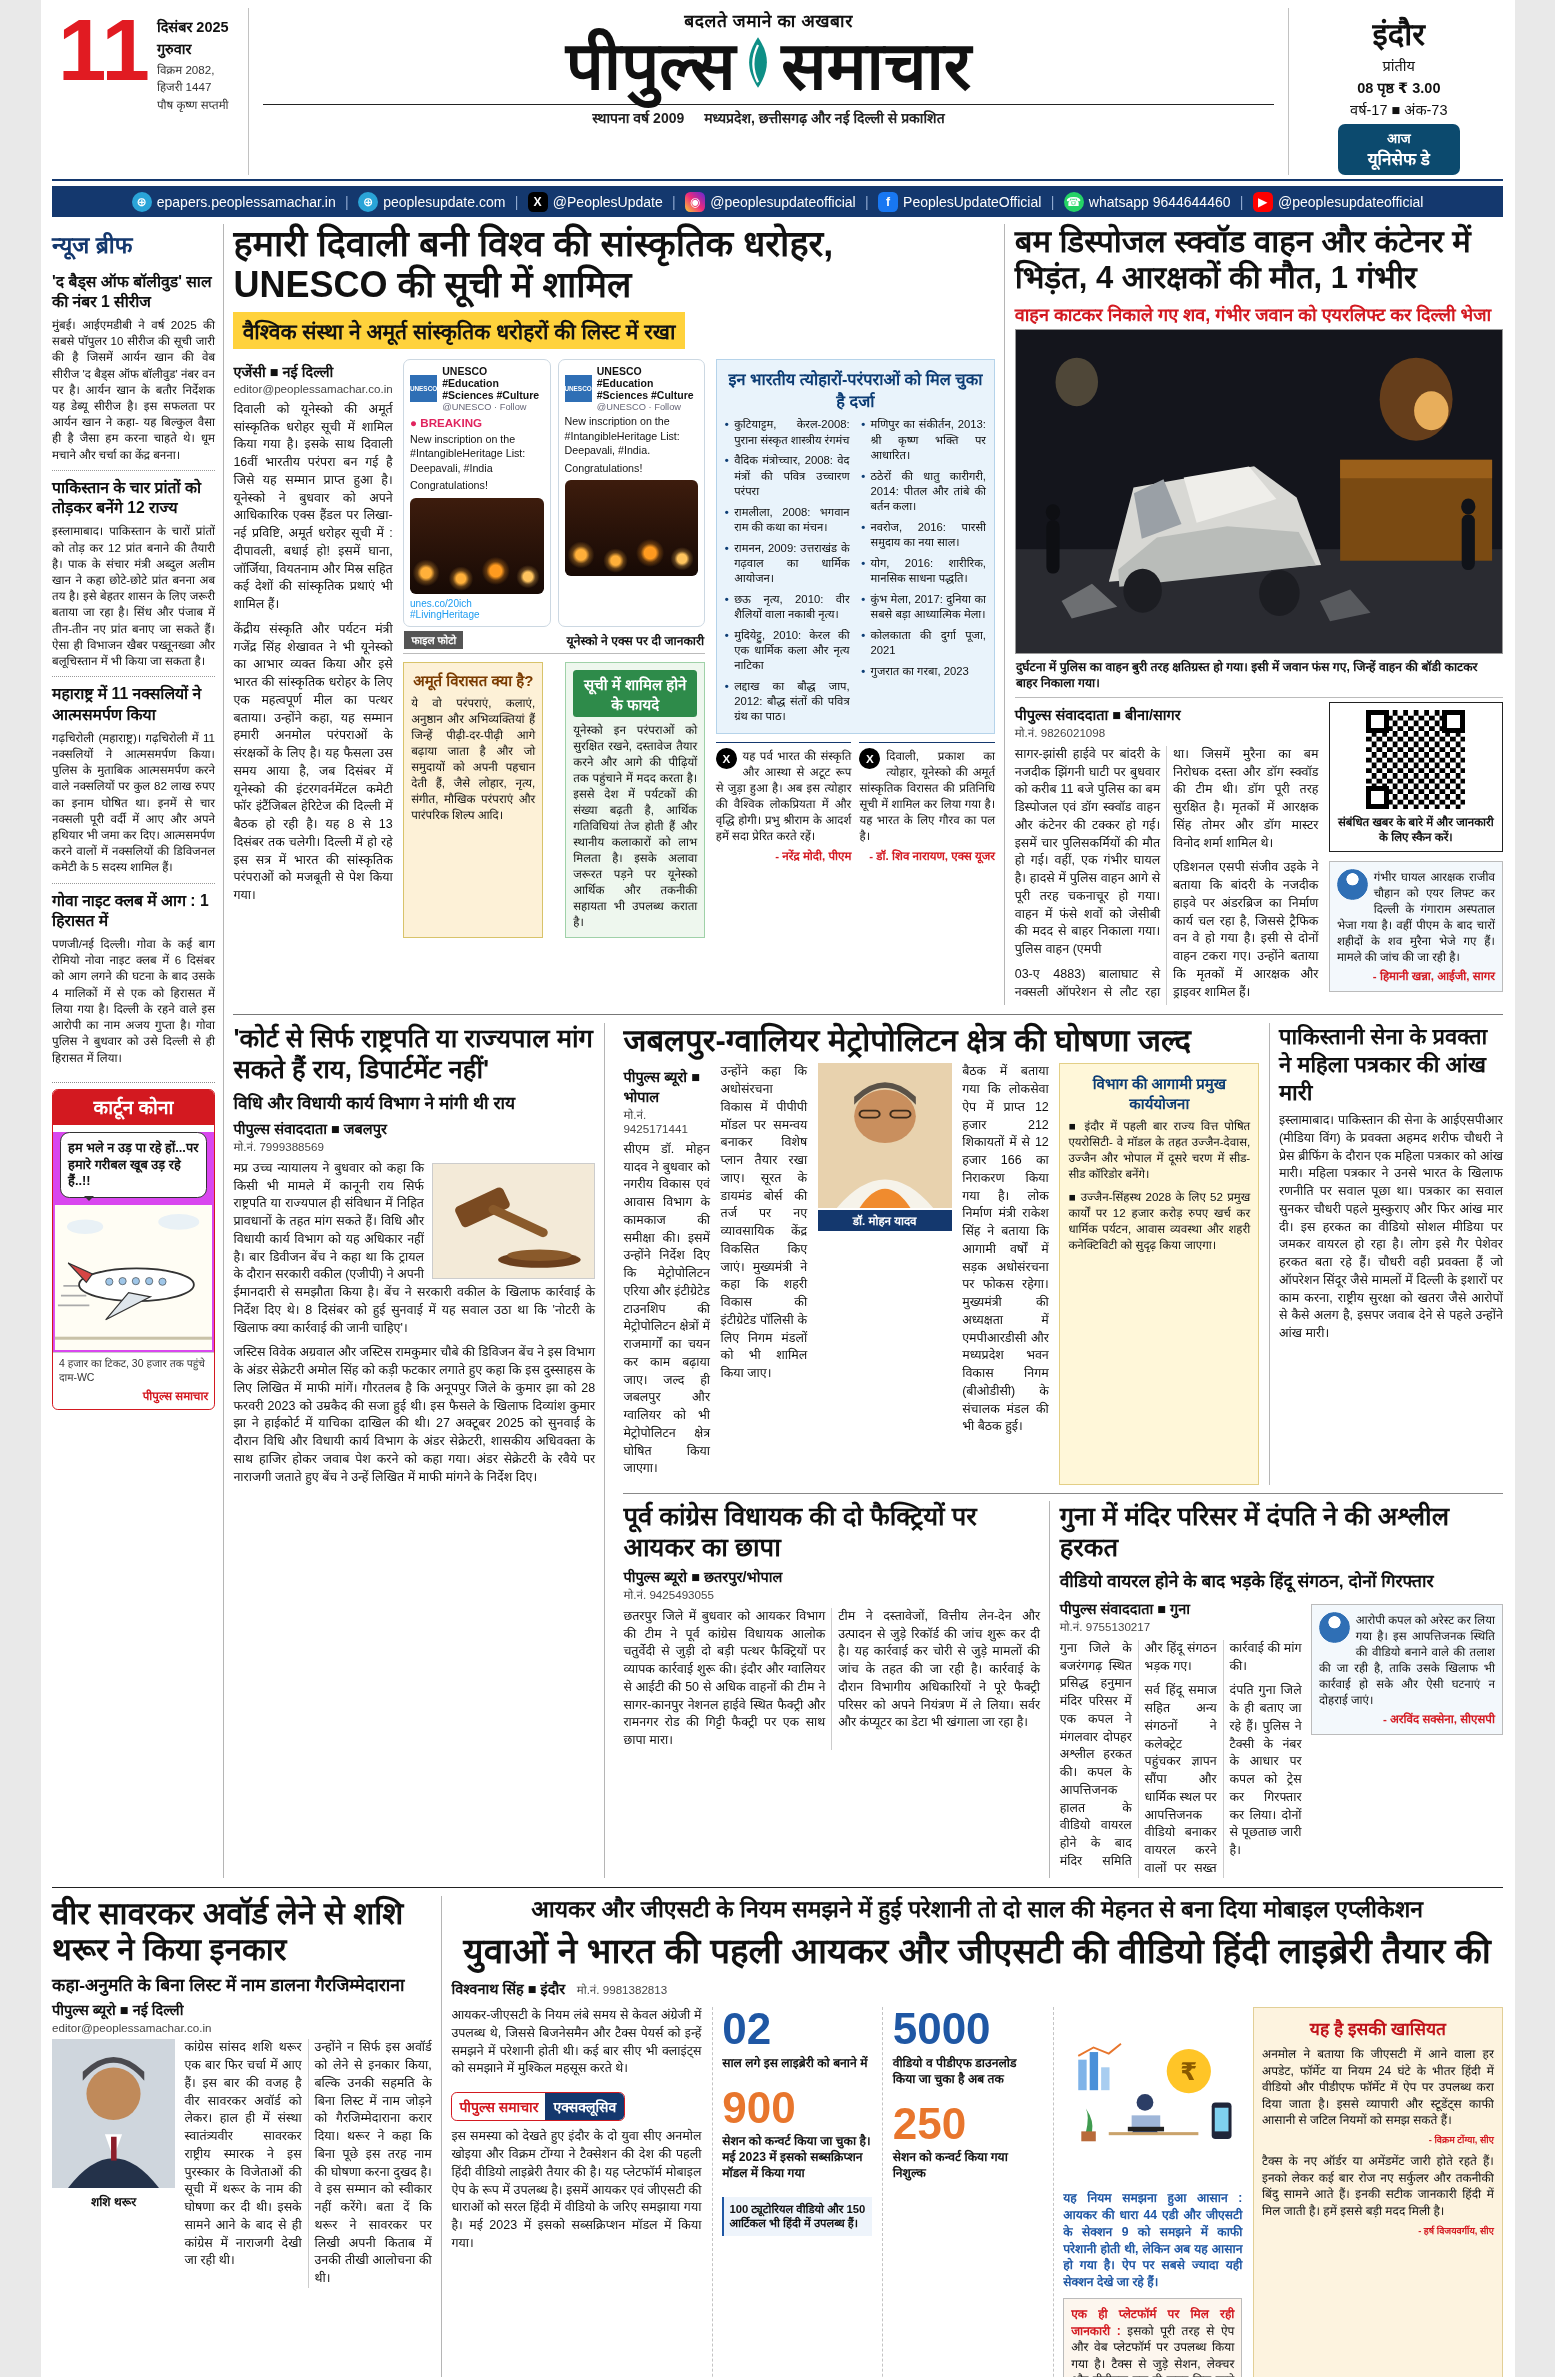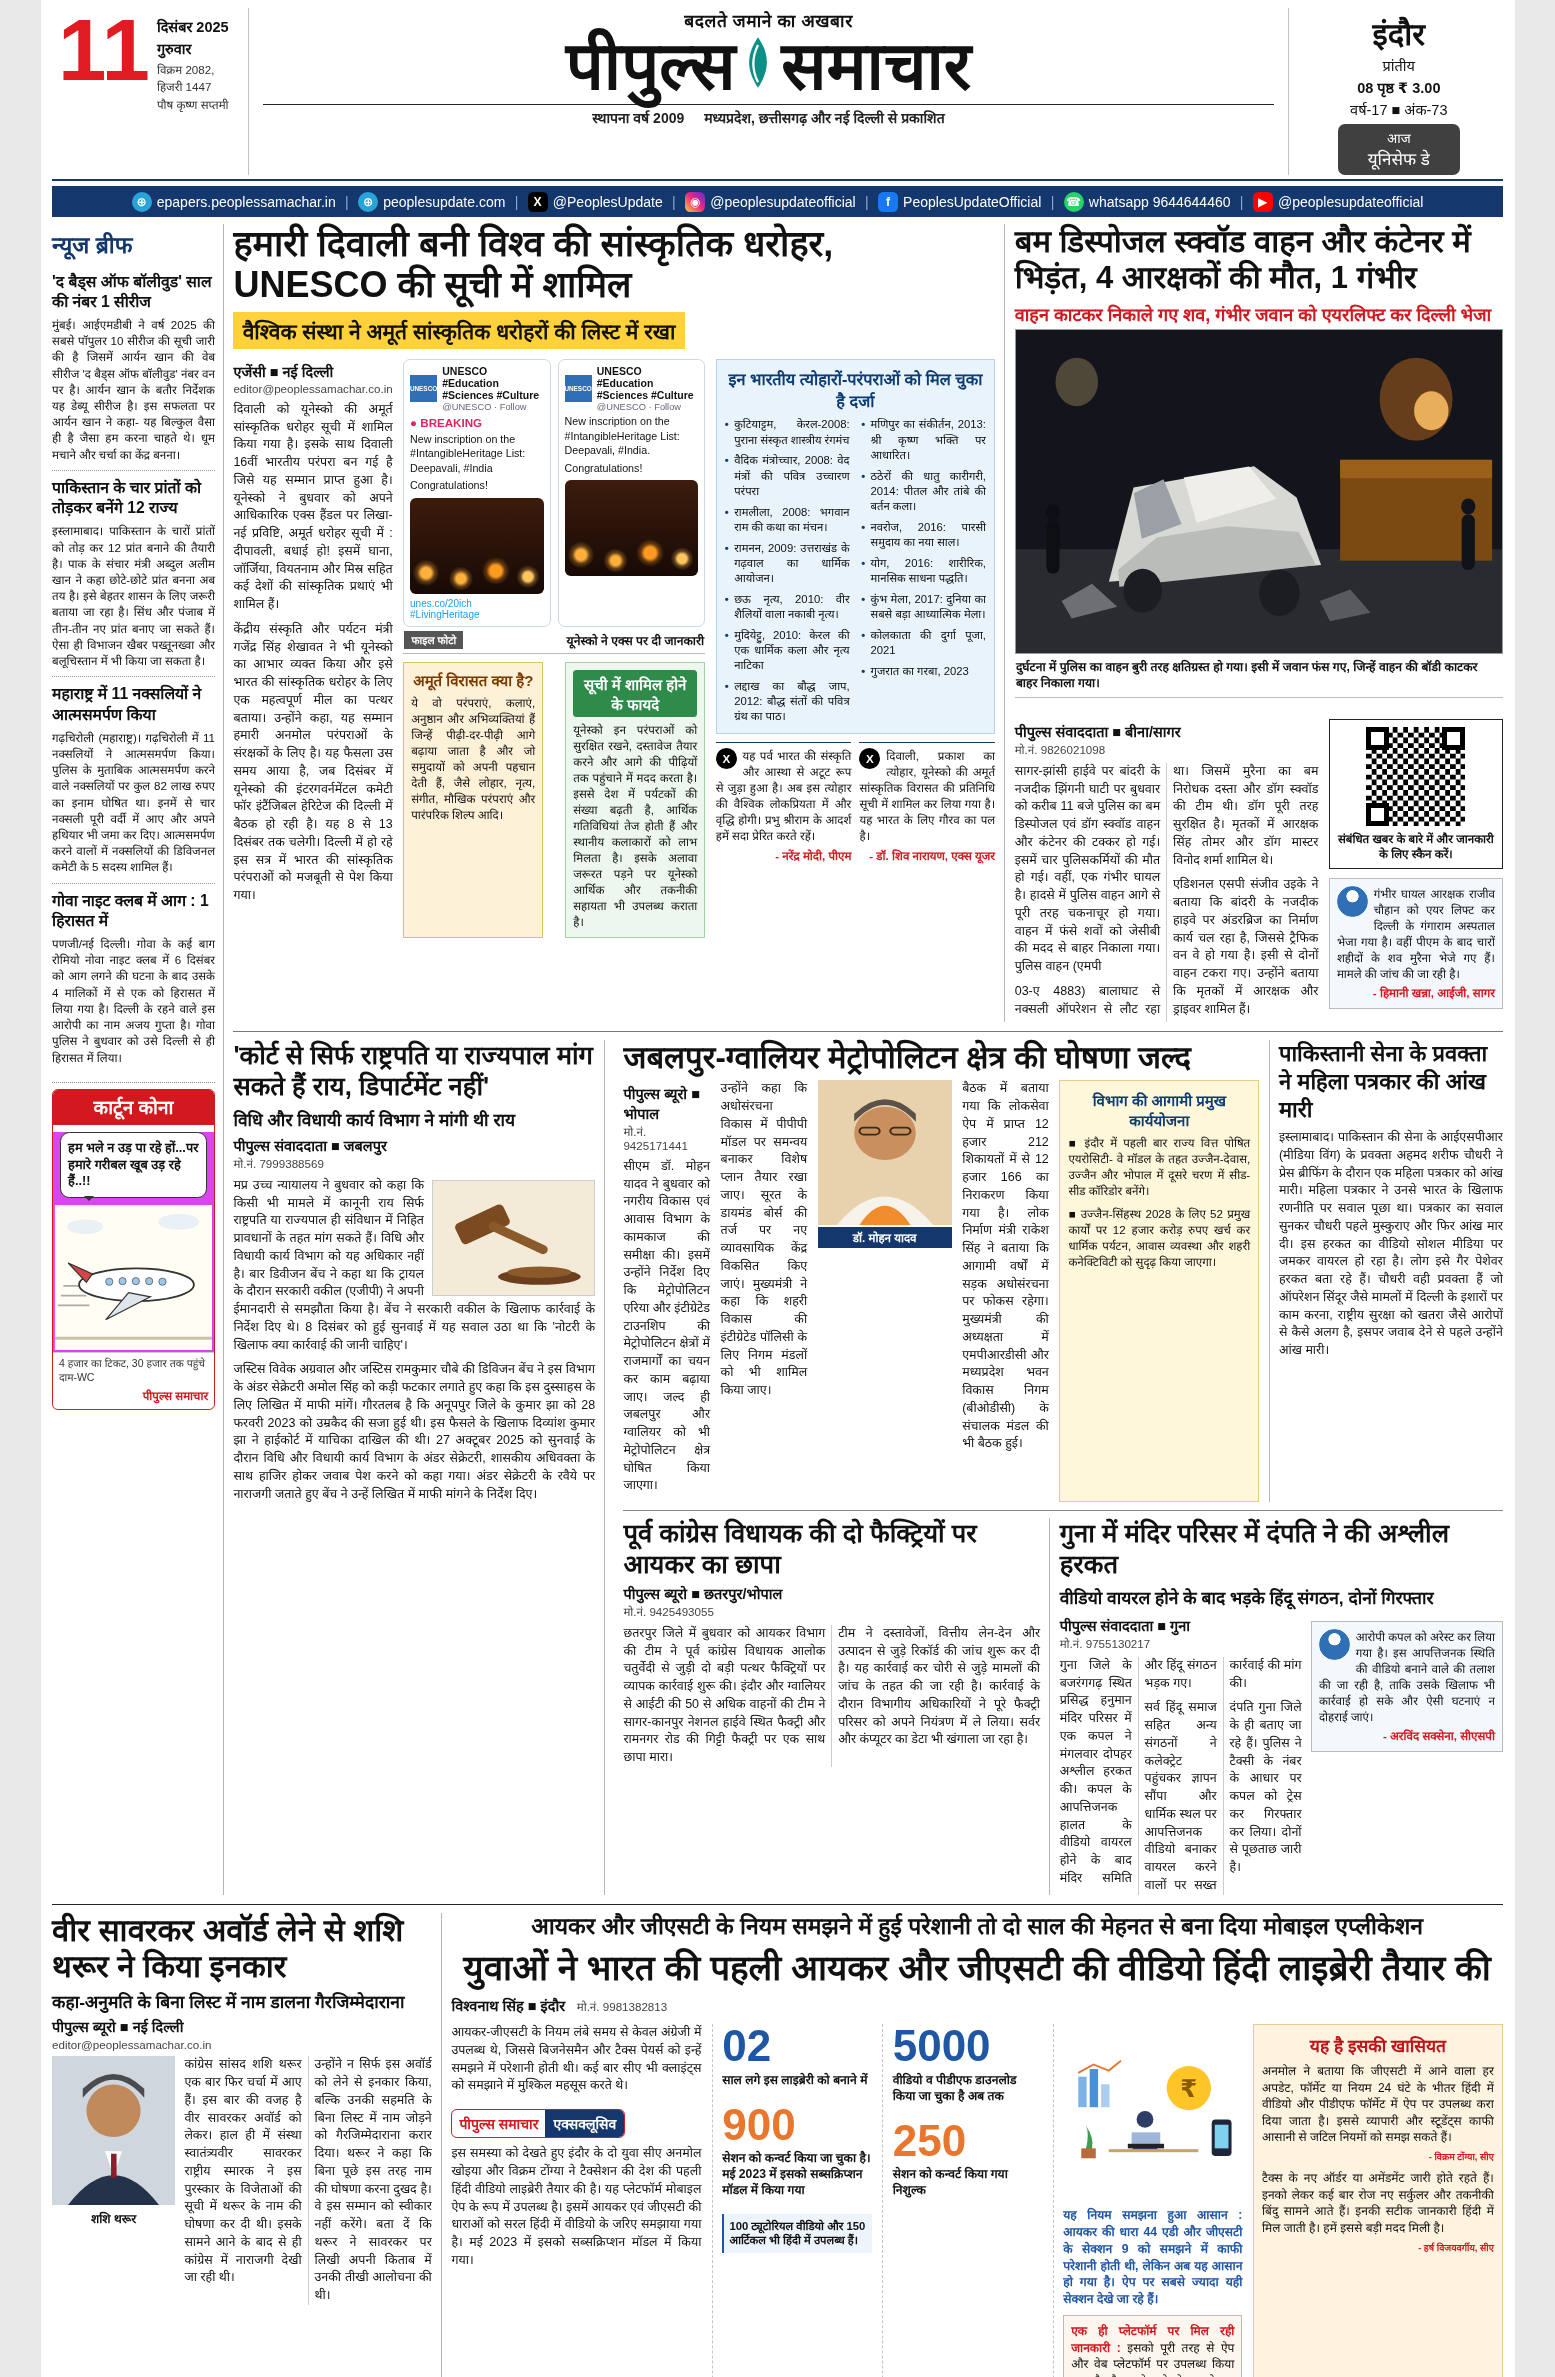--- a/index.html
+++ b/index.html
@@ -12,21 +12,21 @@
 .dateb .rest{padding-top:7px;font-size:14.5px;font-weight:700;line-height:1.5}
 .dateb .muted{font-weight:400;font-size:11.6px;color:#333}
 .brand{flex:1;text-align:center;padding:0 14px}
 .tagline{font-size:17.4px;font-weight:700;letter-spacing:0.6px}
 .mast-title{font-size:67px;font-weight:800;display:flex;align-items:center;justify-content:center;gap:5.8px;line-height:1.02}
 .estline{margin-top:3.5px;border-top:1.2px solid #222;padding-top:3.5px;font-size:14px;display:flex;justify-content:center;gap:20px;font-weight:600;color:#222}
 .edb{width:215px;flex:0 0 215px;border-left:1.2px solid #c2c2c2;padding:3.5px 3.5px 0 9.3px;text-align:center}
 .edb .city{font-size:31px;font-weight:800}
 .edb .line{font-size:14.5px;font-weight:700;margin-top:1.7px}
 .edb .line.thin{font-weight:500}
-.today{margin:5.8px auto 0;background:#404040;color:#fff;border-radius:7px;padding:4.6px 5.8px;width:122px;font-weight:400}
+.today{margin:5.8px auto 0;background:#0c4a6e;color:#fff;border-radius:7px;padding:4.6px 5.8px;width:122px;font-weight:700}
 .today .t1{font-size:13.4px}.today .t2{font-size:17px}
 .socbar{background:#14386e;color:#fff;display:flex;align-items:center;justify-content:center;gap:9.3px;font-size:14px;padding:5.8px;margin-top:4.6px}
 .socbar .it{display:flex;align-items:center;gap:5.2px}
 .socbar .sep{color:#8fa8cf}
 .ic{display:inline-flex;align-items:center;justify-content:center;width:20px;height:20px;border-radius:5.2px;font-weight:800;font-size:12.2px;color:#fff}
 .ic-web{background:#2aa4d8;border-radius:50%}
 .ic-x{background:#000}
 .ic-ig{background:linear-gradient(45deg,#f9ce34,#ee2a7b,#6228d7)}
 .ic-fb{background:#1877f2}
 .ic-wa{background:#25d366;border-radius:50%}
@@ -116,21 +116,21 @@
 .fest .bx-t{color:#0c3c74;font-size:16.3px;font-weight:800;text-align:center;margin-bottom:5.8px}
 .fest ul{columns:2;column-gap:11.6px;list-style:none}
 .fest li{font-size:11.3px;line-height:1.34;margin-bottom:5.8px;padding-left:9.3px;position:relative;break-inside:avoid;text-align:justify}
 .fest li:before{content:"•";color:#0c3c74;position:absolute;left:0;font-weight:800}
 .xquotes{display:flex;gap:8.1px;margin-top:8.1px}
 .xq{flex:1;border-top:1.7px solid #14386e;padding-top:5.8px;font-size:11.6px;line-height:1.38;text-align:justify}
 .xico{float:left;width:21px;height:21px;background:#000;color:#fff;border-radius:50%;display:flex;align-items:center;justify-content:center;font-weight:800;margin-right:5.8px;font-size:11.6px}
 
 .photo{width:100%;border:0.6px solid #999;display:block}
 .caption{font-size:12.2px;line-height:1.32;padding:5.2px 1.2px;border-bottom:0.6px solid #bbb;font-weight:600}
-.bomb-body{display:flex;gap:10.5px;margin-top:21px}
+.bomb-body{display:flex;gap:10.5px;margin-top:4px}
 .bomb-left{flex:1}
 .bomb-right{flex:0 0 174px}
 .qrbox{border:1.2px solid #222;padding:7px;text-align:center;background:#fff}
 .qr{width:99px;height:99px;margin:0 auto;background:conic-gradient(#000 25%,#fff 0 50%,#000 0 75%,#fff 0) 0 0/10.5px 10.5px;position:relative}
 .qr i{position:absolute;width:23px;height:23px;border:5.2px solid #000;background:#fff;top:0;left:0}
 .qr i.b{left:auto;right:0}.qr i.c{top:auto;bottom:0}
 .qrtext{font-size:11.6px;font-weight:700;margin-top:5.8px;line-height:1.3}
 .quoteblk{border:0.6px solid #bbb;background:#f3f8fc;padding:7px;margin-top:8.1px;font-size:11.6px;line-height:1.38;text-align:justify}
 .sp-av{width:31px;height:31px;border-radius:50%;background:radial-gradient(circle at 50% 32%,#fff 5.8px,#2f6fb5 6.4px);float:left;margin:0 5.8px 2.3px 0;border:1.2px solid #2f6fb5}
 

